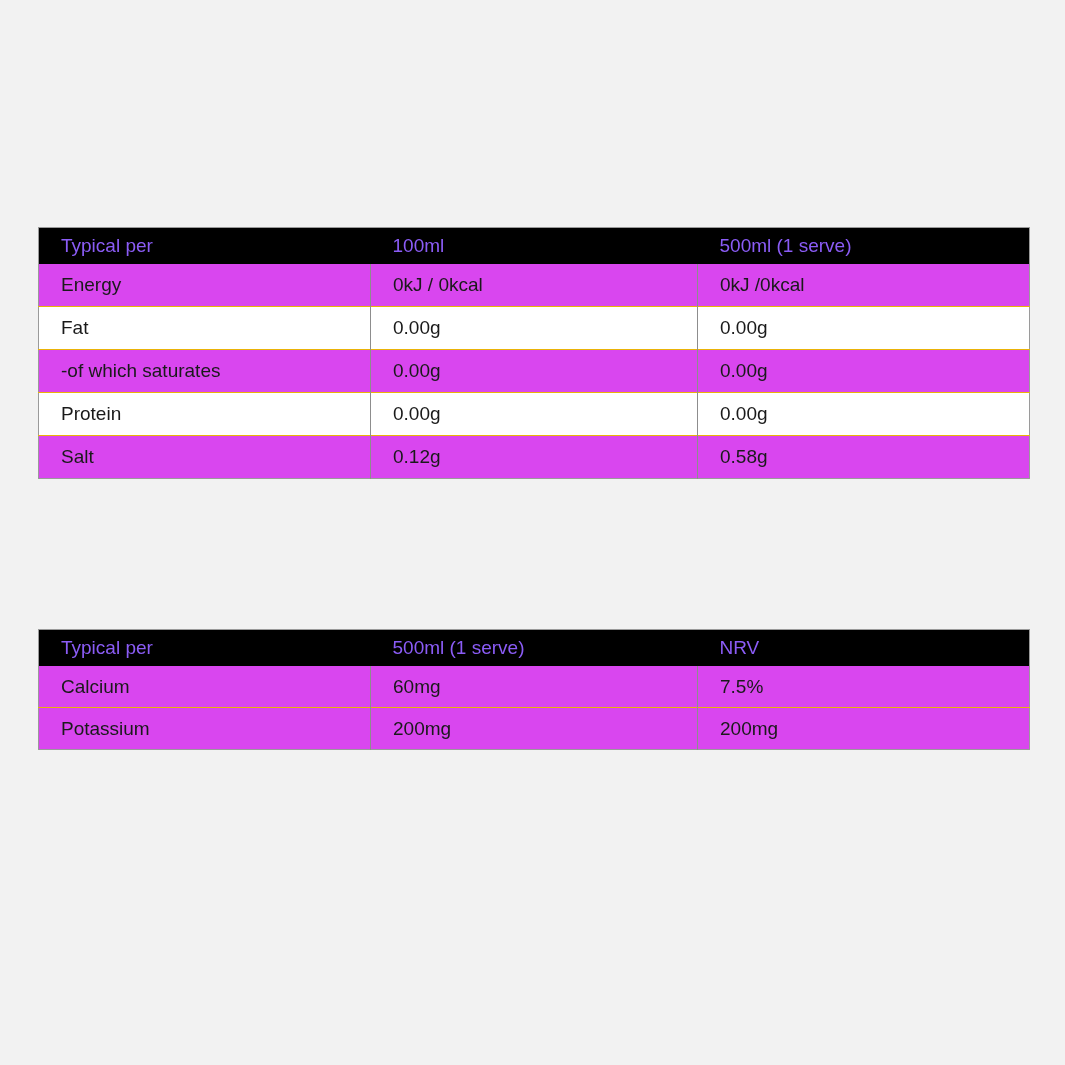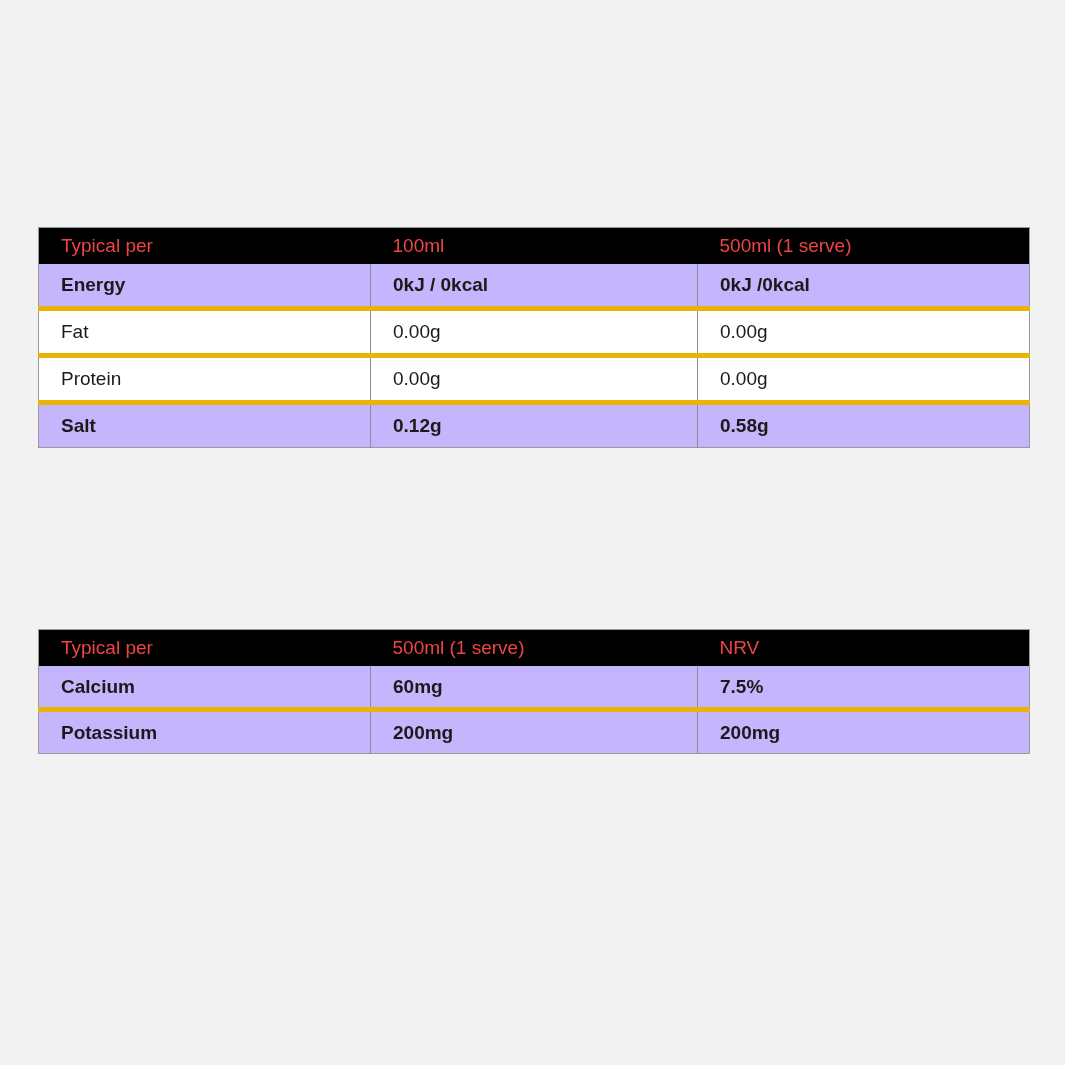--- a/index.html
+++ b/index.html
@@ -38,38 +38,38 @@
   }
 
   #table-minerals {
     left: 38px;
     top: 629px;
     width: 991px;
   }
 
   .nutrition-table thead th {
     background: #000000;
-    color: #ef4444;
+    color: #8b5cf6;
     font-weight: normal;
     text-align: left;
     font-size: 19px;
     padding: 0 0 0 22px;
     height: 36px;
     line-height: 36px;
     vertical-align: middle;
     border: none;
     white-space: nowrap;
     overflow: hidden;
   }
 
   .nutrition-table tbody td {
     text-align: left;
     vertical-align: middle;
     padding: 0 0 0 22px;
-    border-top: 5px solid #eab308;
+    border-top: 1px solid #eab308;
     border-right: 1px solid #8d8d8d;
     white-space: nowrap;
     overflow: hidden;
   }
 
   .nutrition-table tbody td:last-child {
     border-right: none;
   }
 
   .nutrition-table tbody tr:first-child td {
@@ -80,22 +80,21 @@
     height: 42px;
     line-height: 42px;
   }
 
   #table-minerals tbody td {
     height: 41px;
     line-height: 41px;
   }
 
   .nutrition-table tbody tr.stripe-shaded td {
-    background: #c4b5fd;
-    font-weight: bold;
+    background: #d946ef;
   }
 
   .nutrition-table tbody tr.stripe-plain td {
     background: #ffffff;
   }
 
   .col-label   { width: 332px; }
   .col-mid     { width: 327px; }
   .col-right   { width: 332px; }
 </style>
@@ -118,20 +117,25 @@
       </tr>
     </thead>
     <tbody>
       <tr class="stripe-shaded">
         <td>Energy</td>
         <td>0kJ / 0kcal</td>
         <td>0kJ /0kcal</td>
       </tr>
       <tr class="stripe-plain">
         <td>Fat</td>
+        <td>0.00g</td>
+        <td>0.00g</td>
+      </tr>
+      <tr class="stripe-shaded">
+        <td>-of which saturates</td>
         <td>0.00g</td>
         <td>0.00g</td>
       </tr>
       <tr class="stripe-plain">
         <td>Protein</td>
         <td>0.00g</td>
         <td>0.00g</td>
       </tr>
       <tr class="stripe-shaded">
         <td>Salt</td>

